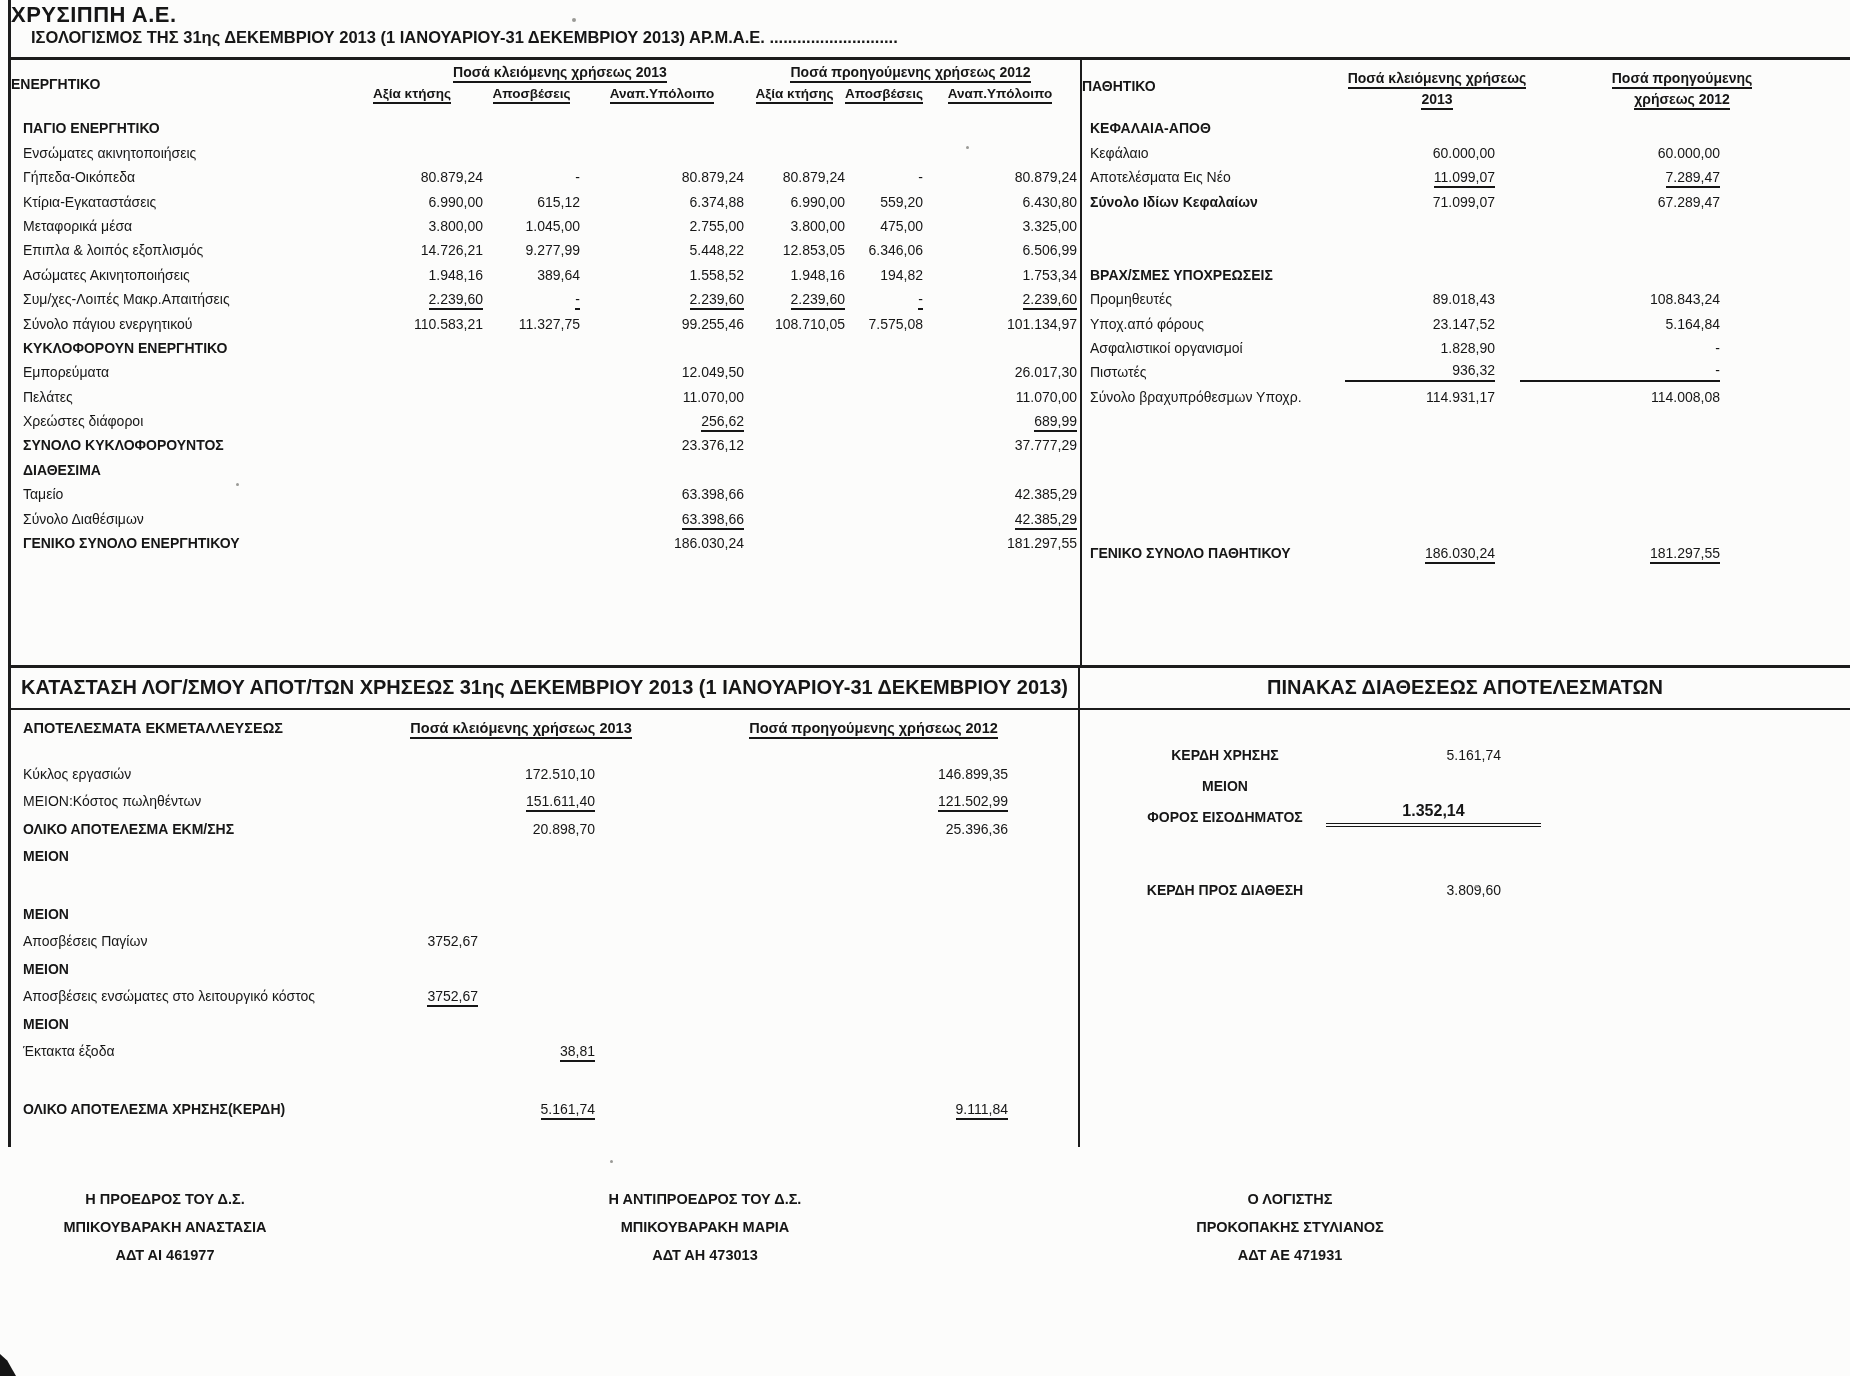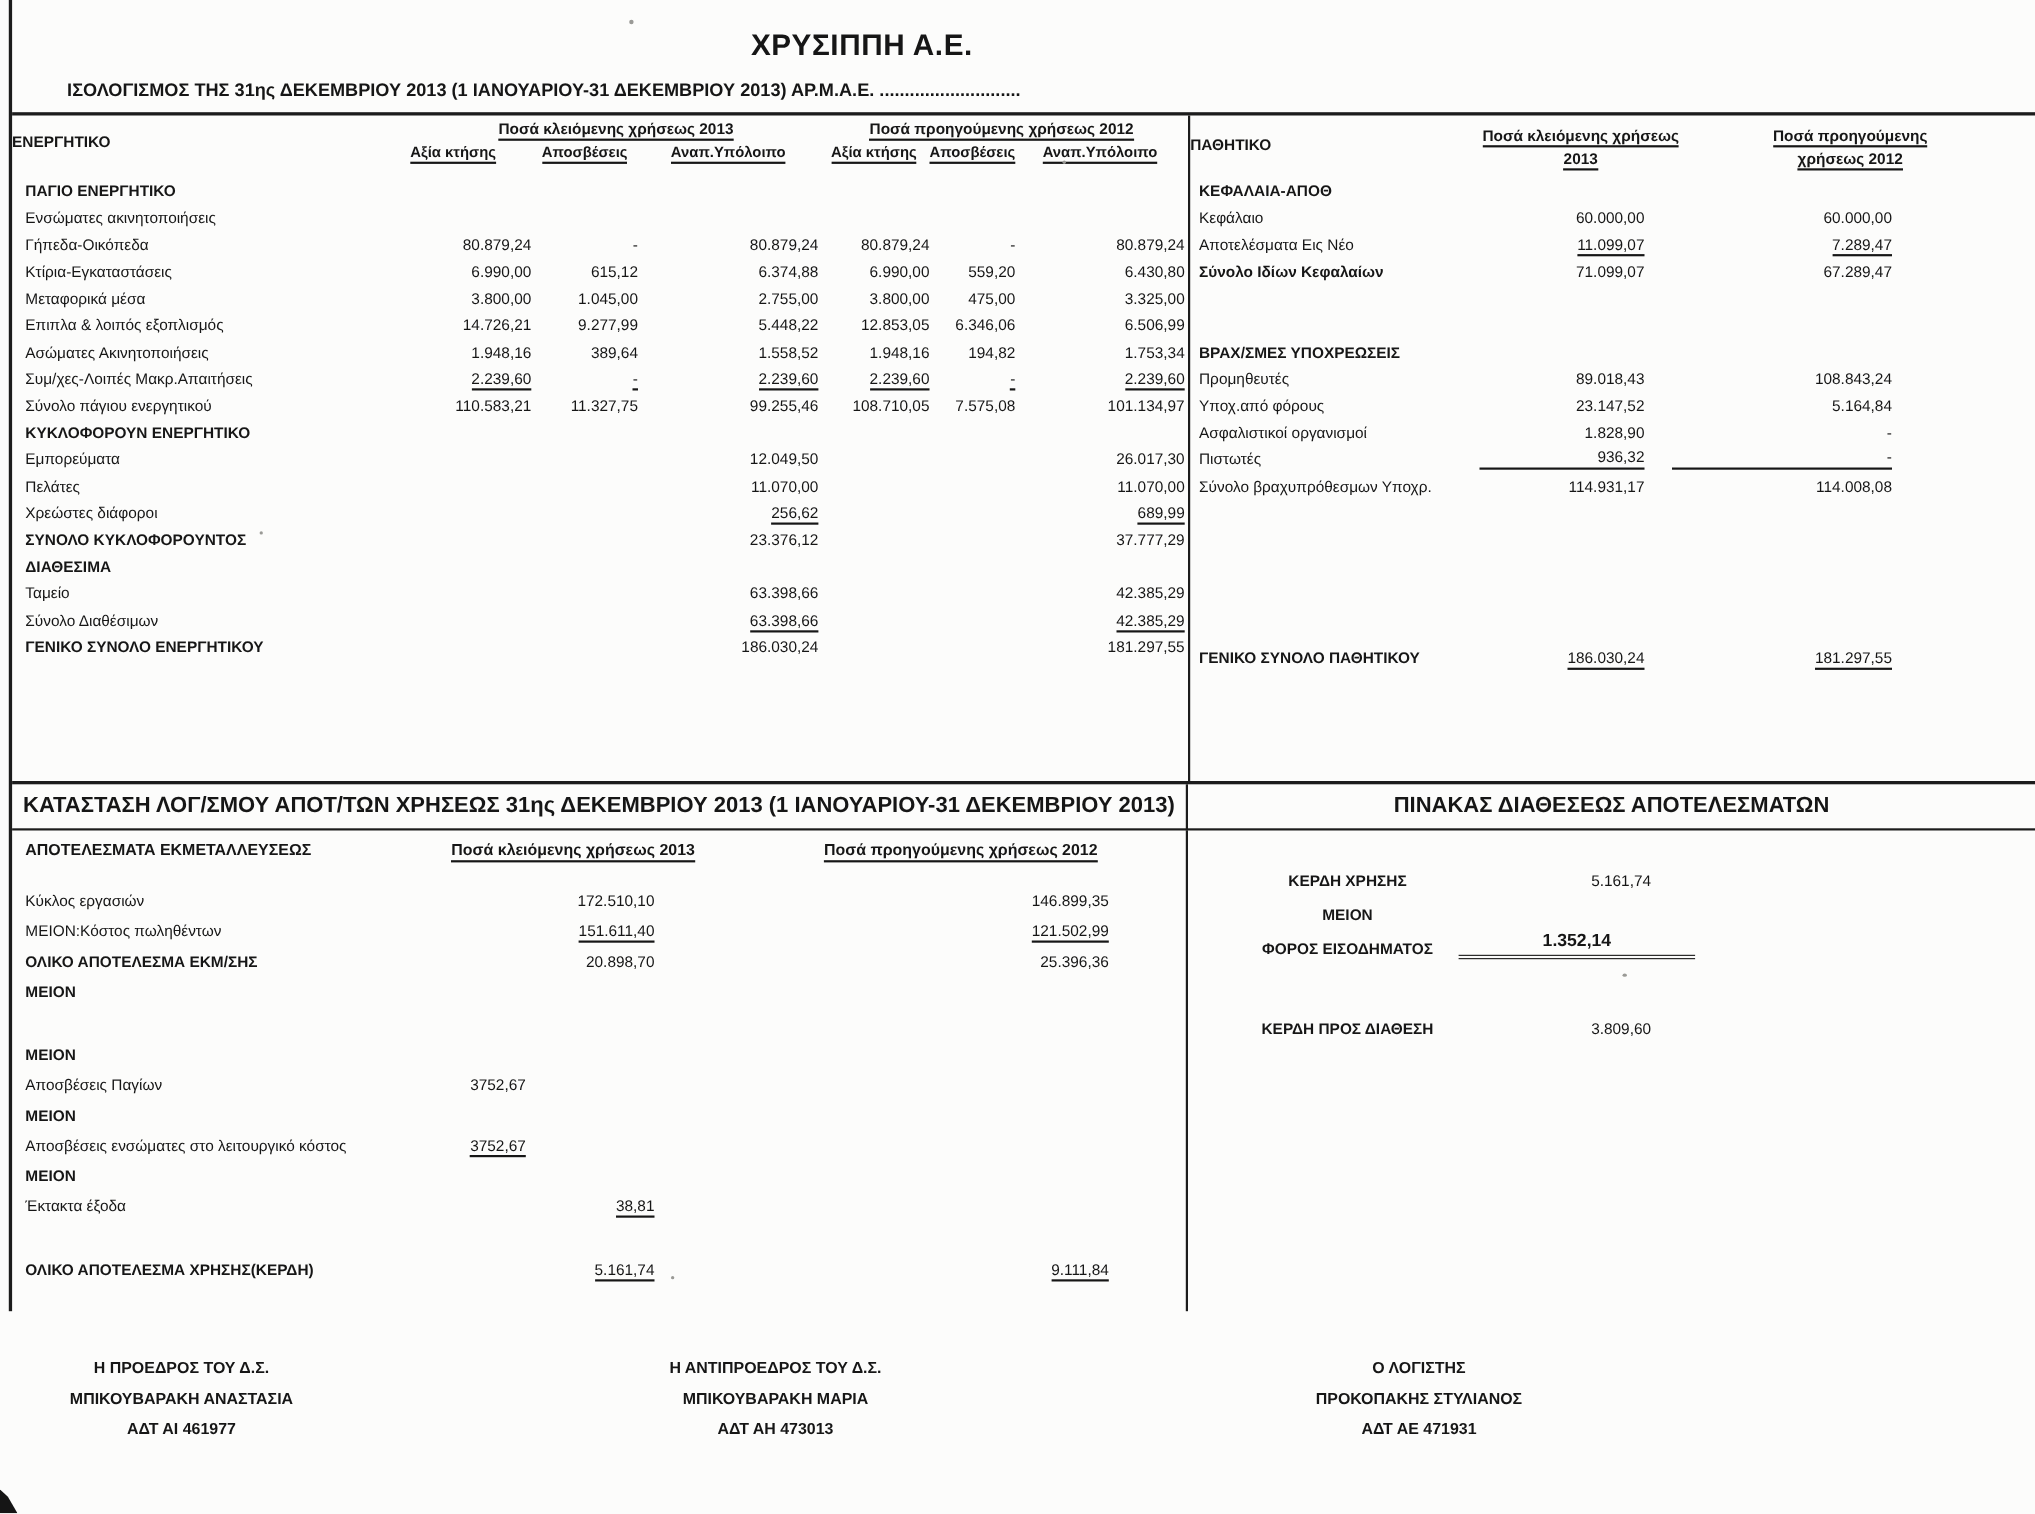--- a/index.html
+++ b/index.html
@@ -7,26 +7,26 @@
     width:1850px;height:1376px;
     background:#fcfcfb;
     color:#161616;
     font-family:"Liberation Sans", sans-serif;
     position:relative;
     overflow:hidden;
   }
   .sheet{margin-left:8px;border-left:3px solid #1c1c1c;}
   
   .doc-title{
-    width:1545px;text-align:center;
-    font-size:27px;font-weight:700;letter-spacing:.5px;
-    padding-top:26px;
+    width:1545px;
+    font-size:22px;font-weight:700;letter-spacing:.5px;
+    padding-top:2px;
   }
   .doc-subtitle{
-    padding-left:50px;margin-top:16px;margin-bottom:10px;
+    padding-left:20px;margin-bottom:10px;
     font-size:16.5px;font-weight:700;
   }
   
   .bs{display:flex;border-top:3px solid #1c1c1c;border-bottom:3px solid #1c1c1c;}
   .bs-left{width:1069px;border-right:2px solid #1c1c1c;padding-bottom:112px;}
   .bs-right{flex:1;min-width:0;}
   
   .bs-head{position:relative;height:54px;font-weight:700;font-size:14px;}
   .bh-title{position:absolute;left:0;top:16px;width:330px;text-align:left;}
   .grp-row{display:flex;margin-left:330px;padding-top:4px;}

